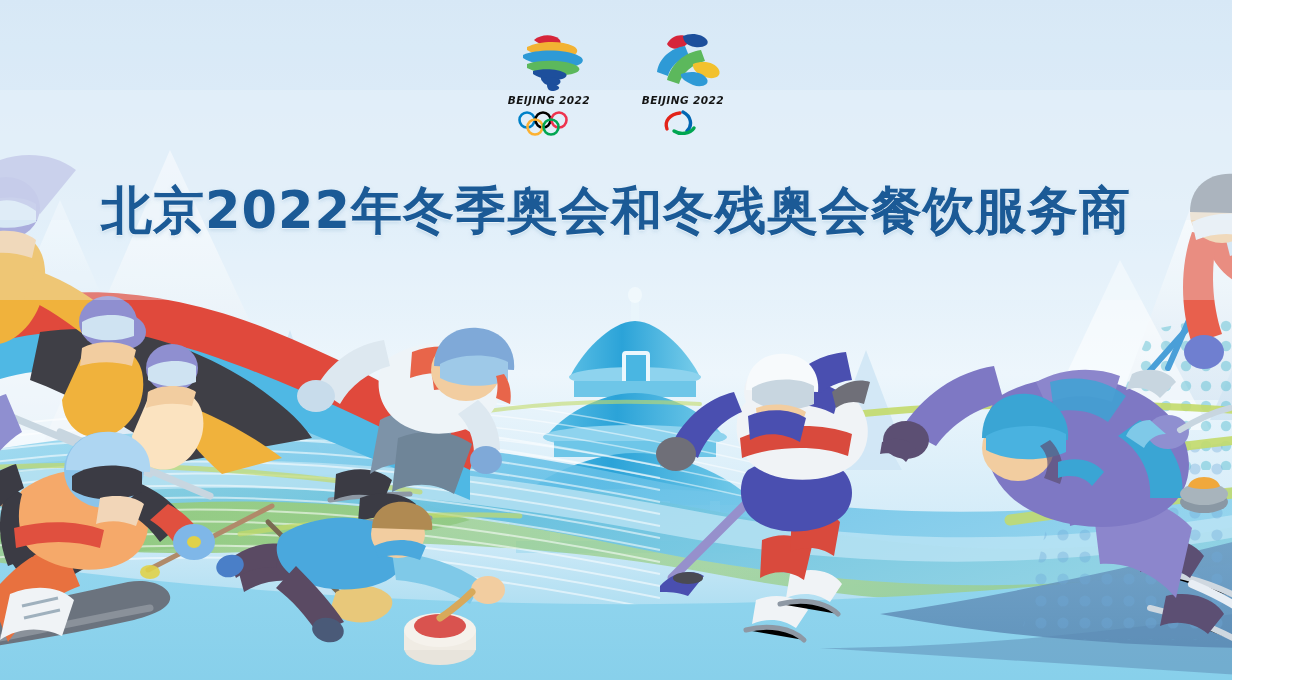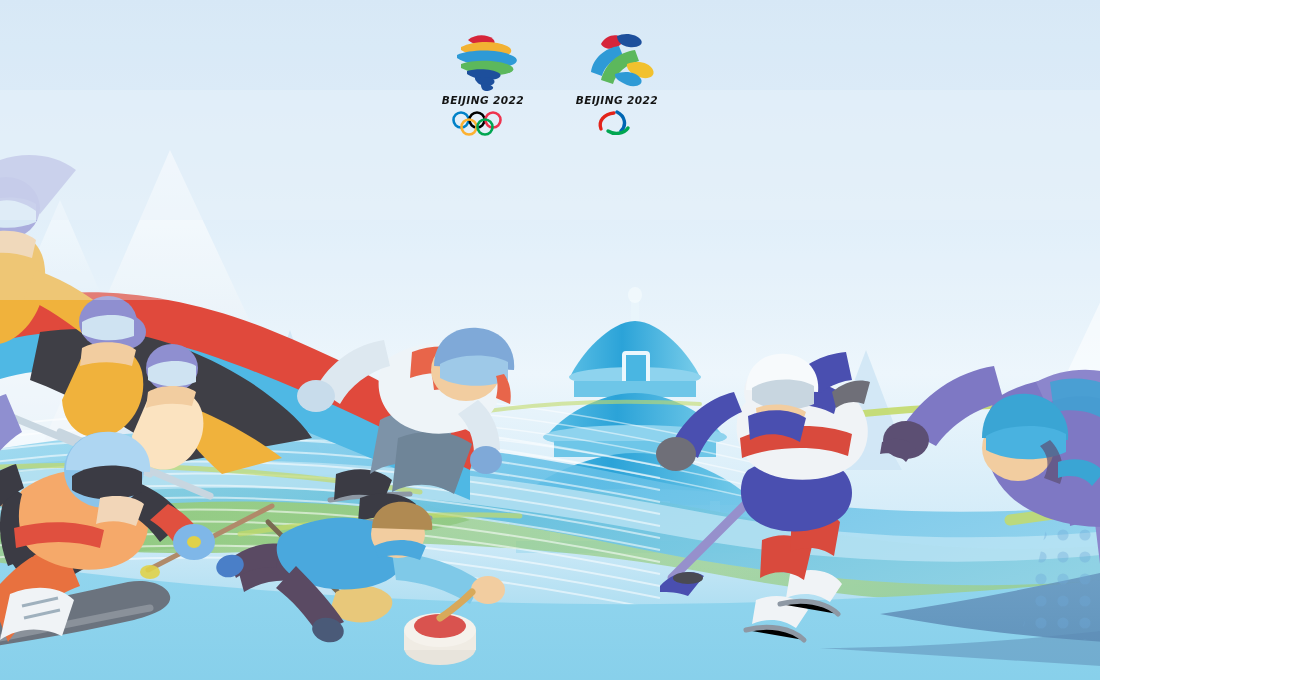--- a/index.html
+++ b/index.html
@@ -1,21 +1,21 @@
 <!DOCTYPE html>
 <html lang="zh"><head>
 <meta charset="utf-8">
 <title>Beijing 2022 Banner</title>
 <style>
   html,body{margin:0;padding:0;background:#fff;}
   body{font-family:"Liberation Sans","DejaVu Sans",sans-serif;}
 
   #banner{
     position:relative;
-    width:1100px;height:680px;
+    width:1232px;height:680px;
     overflow:hidden;
     background:linear-gradient(180deg,#cfe3f4 0%, #d4e7f6 18%, #dcecf8 34%, #e6f2fa 48%, #edf6fc 60%, #eaf4fb 70%, #d9eefa 80%, #a9dcf0 90%, #8fd3ec 100%);
   }
   .layer{position:absolute;inset:0;}
   .layer svg{display:block;width:1300px;height:680px;}
 
   
   #emblems{
     position:absolute;left:0;right:0;top:30px;
     display:flex;justify-content:center;align-items:flex-start;gap:38px;
@@ -478,14 +478,15 @@
         <g fill="none" stroke-width="3.4" stroke-linecap="round">
           <path d="M30 3 C20 4 14 11 17 19" stroke="#e2231a"></path>
           <path d="M33 2 C41 6 43 15 37 21" stroke="#0066b3"></path>
           <path d="M24 21 C30 25 40 24 44 18" stroke="#00a651"></path>
         </g>
       </svg>
     </div>
 
   </div>
 
+  <h1 id="title">北京2022年冬季奥会和冬残奥会餐饮服务商</h1>
 
 </div>
 
 </body></html>

